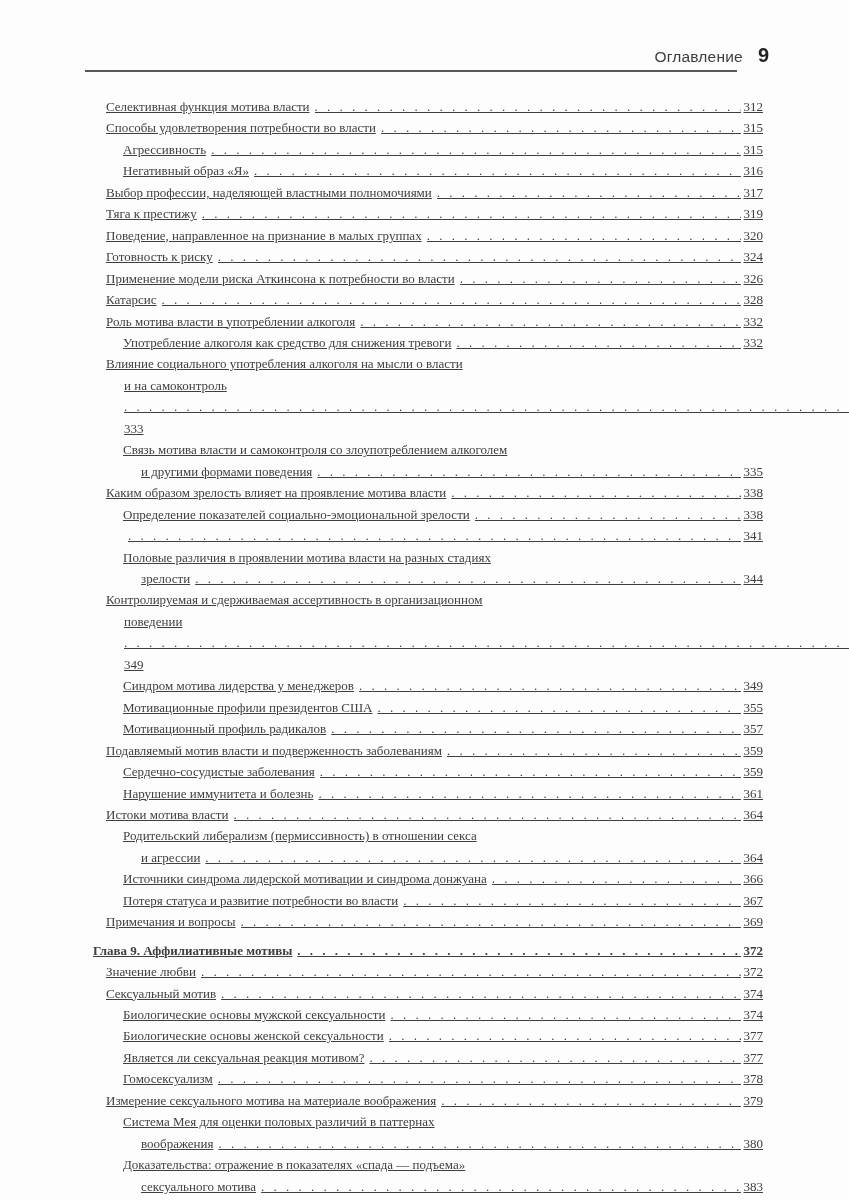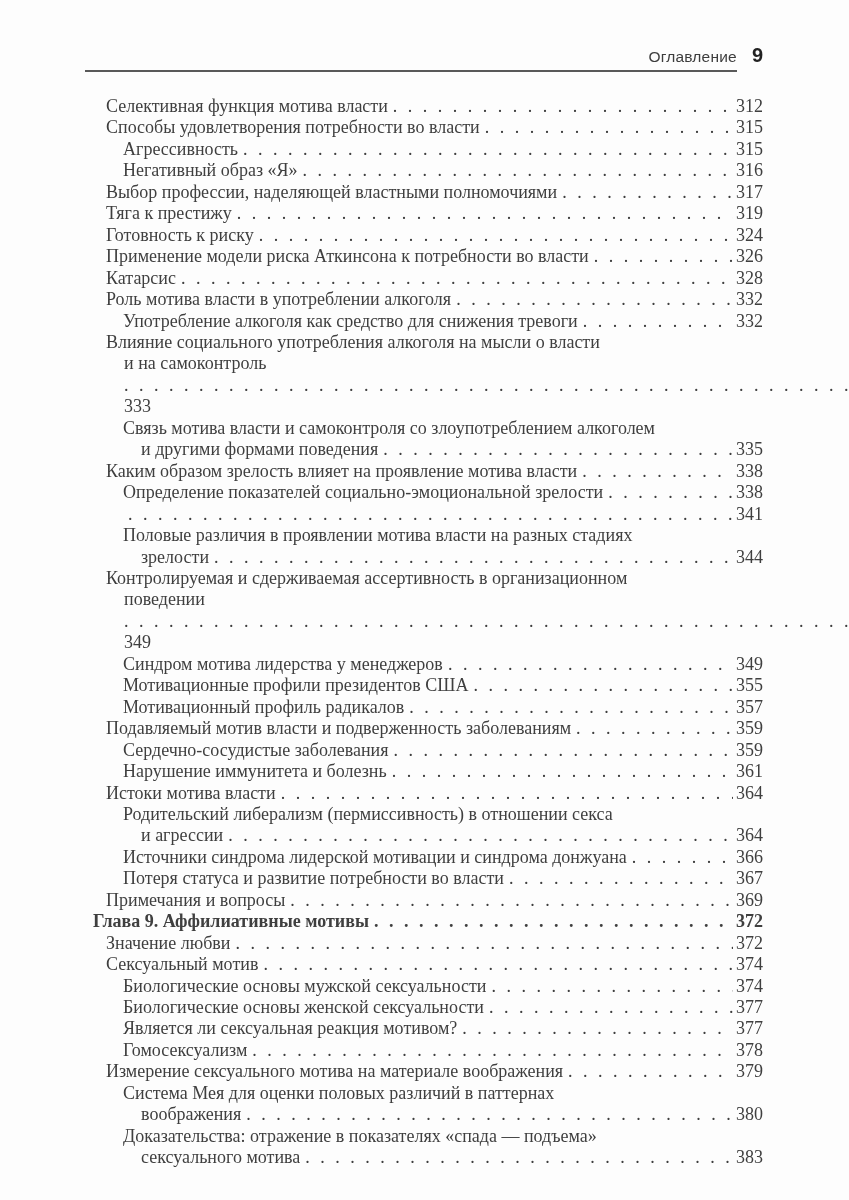--- a/index.html
+++ b/index.html
@@ -7,21 +7,21 @@
     width: 849px; height: 1200px;
     background: #fdfdfd;
     font-family: "Liberation Serif", serif;
     color: #3f3f3f;
     overflow: hidden;
   }
   .page { position: relative; width: 849px; height: 1200px; }
 
   
   .running-head {
-    position: absolute; top: 44px; left: 85px; right: 86px;
+    position: absolute; top: 44px; left: 85px; right: 80px;
     display: flex; justify-content: flex-end; align-items: baseline; gap: 15px;
   }
   .htitle {
     font-family: "Liberation Sans", sans-serif;
     font-size: 15.5px; color: #3d3d3d; letter-spacing: 0.2px;
   }
   .hnum {
     font-family: "Liberation Sans", sans-serif;
     font-size: 20px; font-weight: bold; color: #222;
   }
@@ -29,36 +29,37 @@
     position: absolute; top: 70px; left: 85px; width: 652px; height: 2px;
     background: #595959;
   }
 
   
   .toc {
     position: absolute; top: 96px; left: 93px; width: 670px;
   }
   .entry {
     display: flex; align-items: baseline;
-    font-size: 18px; line-height: 21.45px;
+    font-size: 13px; line-height: 21.45px;
     white-space: nowrap;
+    text-decoration: underline;
   }
   .entry .t { flex: 0 0 auto; }
   .entry .dots {
     flex: 1 1 auto; overflow: hidden; white-space: nowrap;
     margin: 0 3px 0 5px; min-width: 8px;
   }
   .entry .dots::after {
     content: ". . . . . . . . . . . . . . . . . . . . . . . . . . . . . . . . . . . . . . . . . . . . . . . . . . . . . . . . . . . . . . . . . . . . . . . . . . . . . . . . . . . . . . . . . . . . . . . .";
     letter-spacing: 3px;
   }
   .entry .p { flex: 0 0 auto; }
 
   
-  .lv-chapter { padding-left: 0; font-weight: bold; }
+  .lv-chapter { padding-left: 0; font-weight: bold; margin-top: 7px; }
   .lv-1  { padding-left: 13px; }
   .lv-1c { padding-left: 26px; flex-direction: column; }
   .lv-2  { padding-left: 30px; text-align: center; }
   .lv-2c { padding-left: 48px; }
 </style>
 </head>
 <body>
 
 <div class="page">
 
@@ -93,20 +94,25 @@
     <span class="t">Выбор профессии, наделяющей властными полномочиями</span>
     <span class="dots"></span>
     <span class="p">317</span>
   </div>
       <div class="entry lv-1">
     <span class="t">Тяга к престижу</span>
     <span class="dots"></span>
     <span class="p">319</span>
   </div>
       <div class="entry lv-1">
+    <span class="t">Поведение, направленное на признание в малых группах</span>
+    <span class="dots"></span>
+    <span class="p">320</span>
+  </div>
+      <div class="entry lv-1">
     <span class="t">Готовность к риску</span>
     <span class="dots"></span>
     <span class="p">324</span>
   </div>
       <div class="entry lv-1">
     <span class="t">Применение модели риска Аткинсона к потребности во власти</span>
     <span class="dots"></span>
     <span class="p">326</span>
   </div>
       <div class="entry lv-1">

